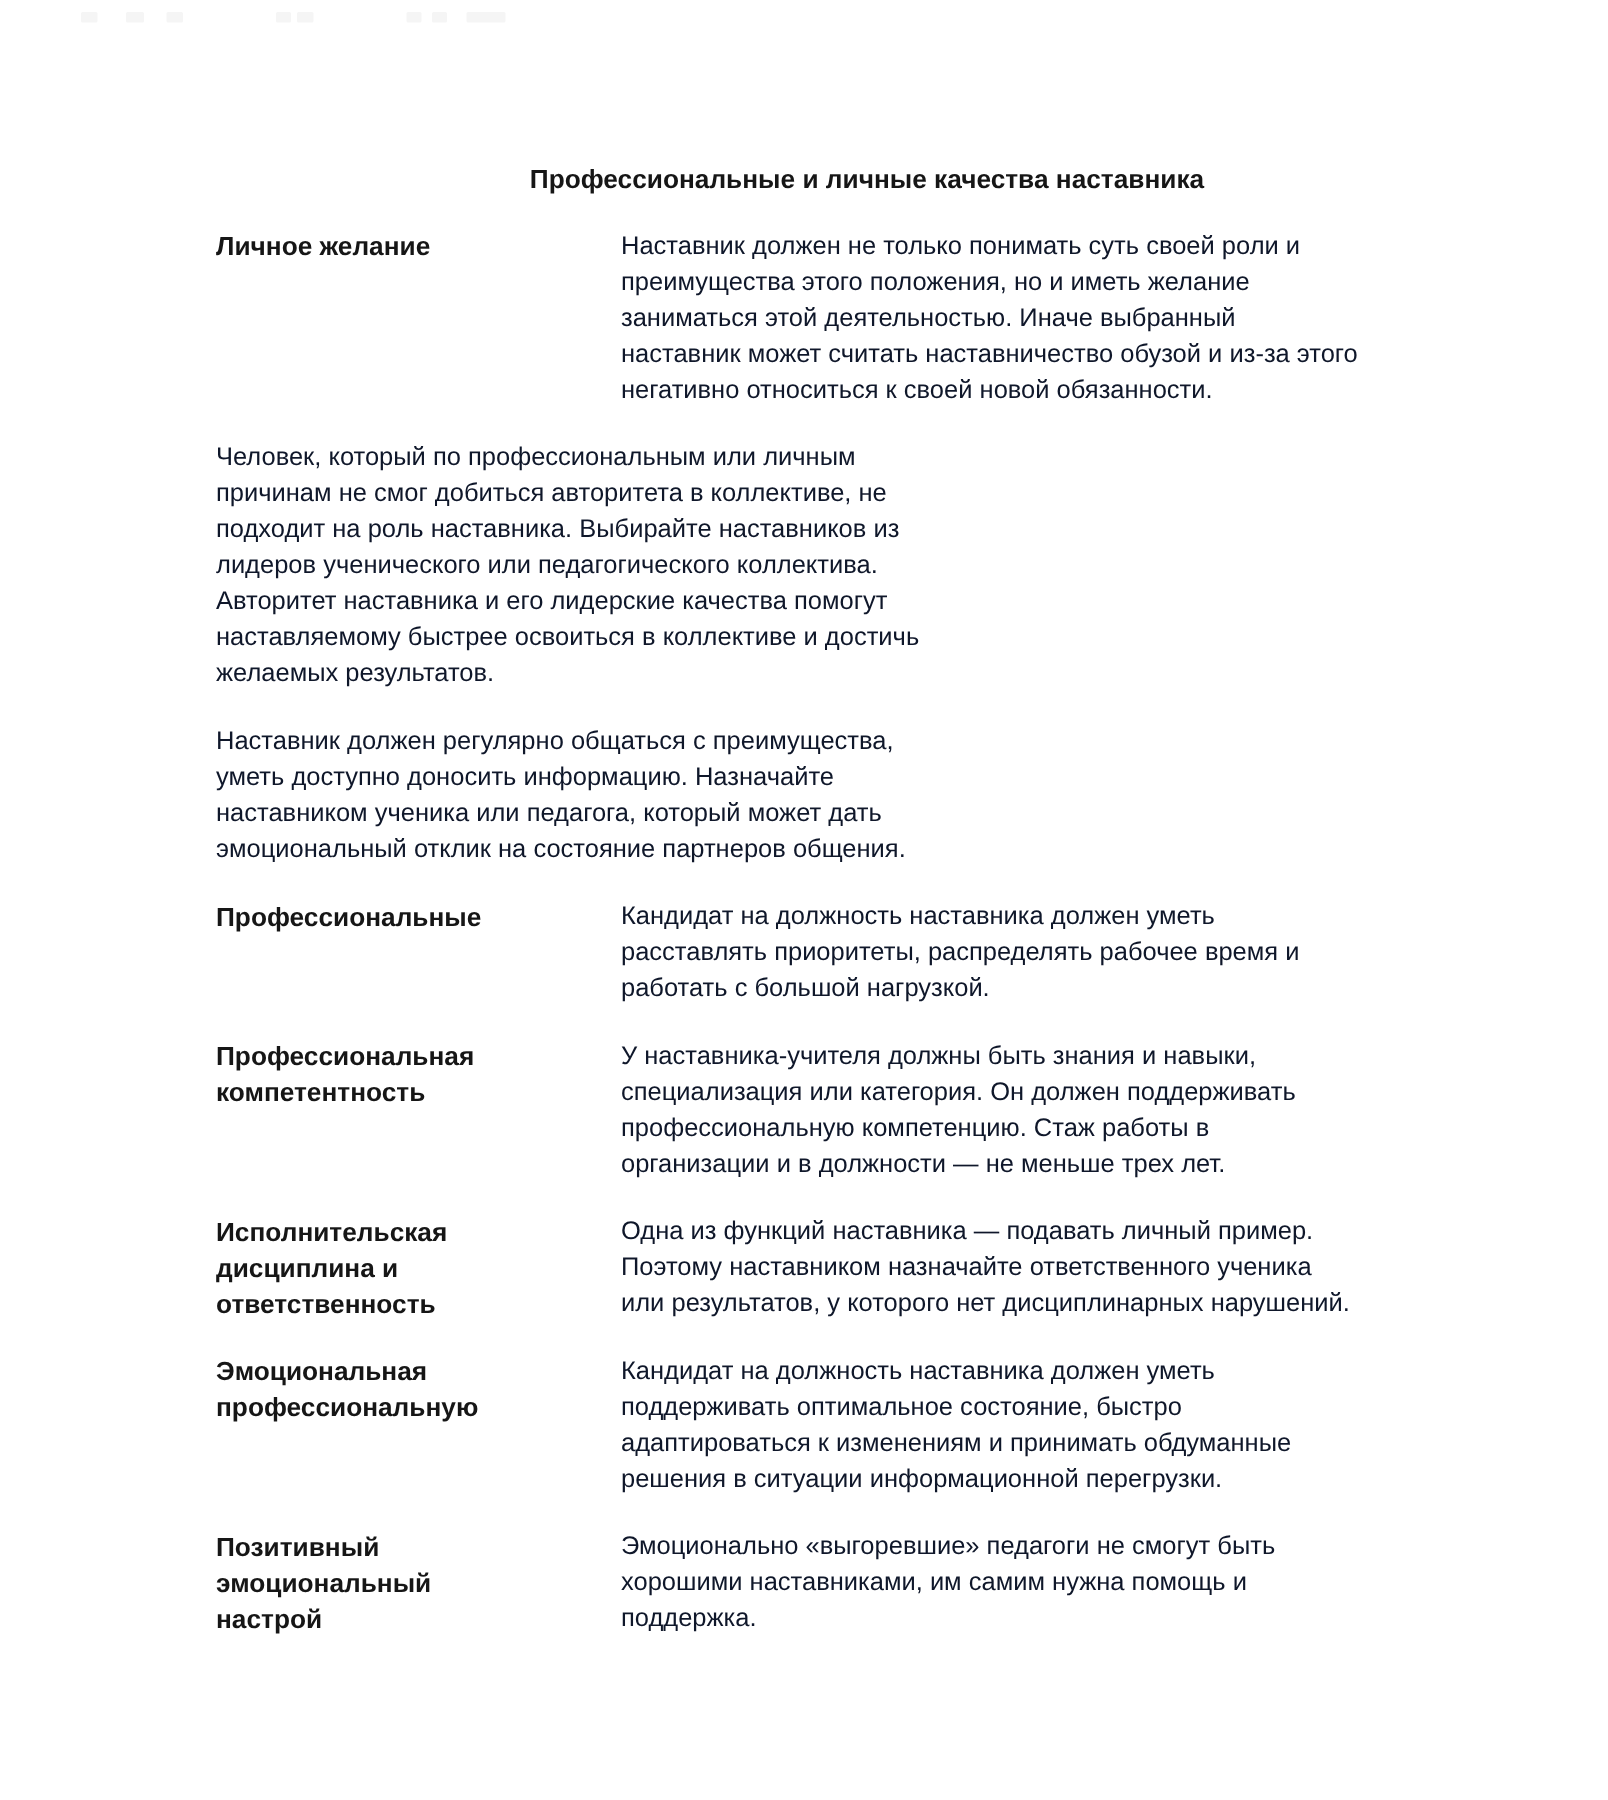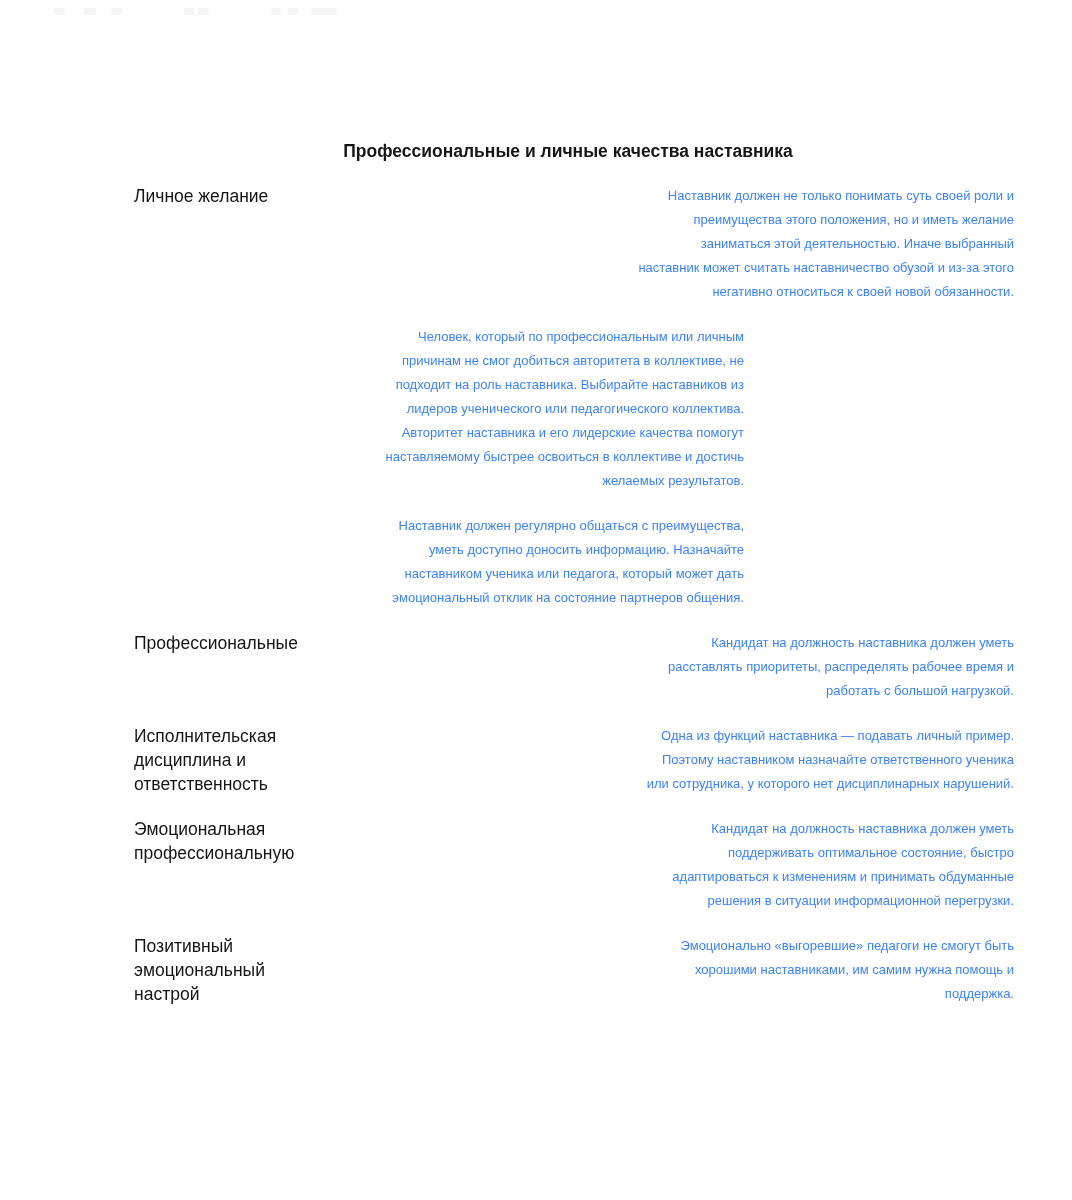--- a/index.html
+++ b/index.html
@@ -26,52 +26,50 @@
   }
   .artifact {
     position: absolute;
     top: 0;
     height: 7px;
     background: #f5f5f5;
     border-radius: 1px;
   }
   .content {
     position: absolute;
-    left: 134px;
+    left: 144px;
     top: 107px;
     width: 868px;
-    margin-top: 32px;
   }
   .title {
     margin: 0 0 21px 0;
     text-align: center;
     font-size: 17.5px;
     line-height: 24px;
     font-weight: bold;
     color: #161616;
   }
   .row {
     display: grid;
     grid-template-columns: 270px 1fr;
     margin-bottom: 21px;
   }
   .row-label {
-    font-weight: normal;
+    font-weight: bold;
     font-size: 17.5px;
     line-height: 24px;
     white-space: pre-line;
     color: #161616;
   }
   .row-text {
-    font-size: 13px;
+    font-size: 17px;
     line-height: 24px;
     white-space: pre-line;
     width: 610px;
-    color: #3b82f6;
-    text-align: right;
+    color: #0f172a;
   }
 </style>
 </head>
 <body>
 
 <div class="page">
 
   <div class="artifacts">
     <span class="artifact" style="left:54px;width:11px"></span>
     <span class="artifact" style="left:84px;width:12px"></span>
@@ -113,28 +111,36 @@
 эмоциональный отклик на состояние партнеров общения.</div>
   </div>
 
   <div class="row">
     <div class="row-label">Профессиональные</div>
     <div class="row-text">Кандидат на должность наставника должен уметь
 расставлять приоритеты, распределять рабочее время и
 работать с большой нагрузкой.</div>
   </div>
 
+  <div class="row">
+    <div class="row-label">Профессиональная
+компетентность</div>
+    <div class="row-text">У наставника-учителя должны быть знания и навыки,
+специализация или категория. Он должен поддерживать
+профессиональную компетенцию. Стаж работы в
+организации и в должности — не меньше трех лет.</div>
+  </div>
 
   <div class="row">
     <div class="row-label">Исполнительская
 дисциплина и
 ответственность</div>
     <div class="row-text">Одна из функций наставника — подавать личный пример.
 Поэтому наставником назначайте ответственного ученика
-или сотрудника, у которого нет дисциплинарных нарушений.</div>
+или результатов, у которого нет дисциплинарных нарушений.</div>
   </div>
 
   <div class="row">
     <div class="row-label">Эмоциональная
 профессиональную</div>
     <div class="row-text">Кандидат на должность наставника должен уметь
 поддерживать оптимальное состояние, быстро
 адаптироваться к изменениям и принимать обдуманные
 решения в ситуации информационной перегрузки.</div>
   </div>

